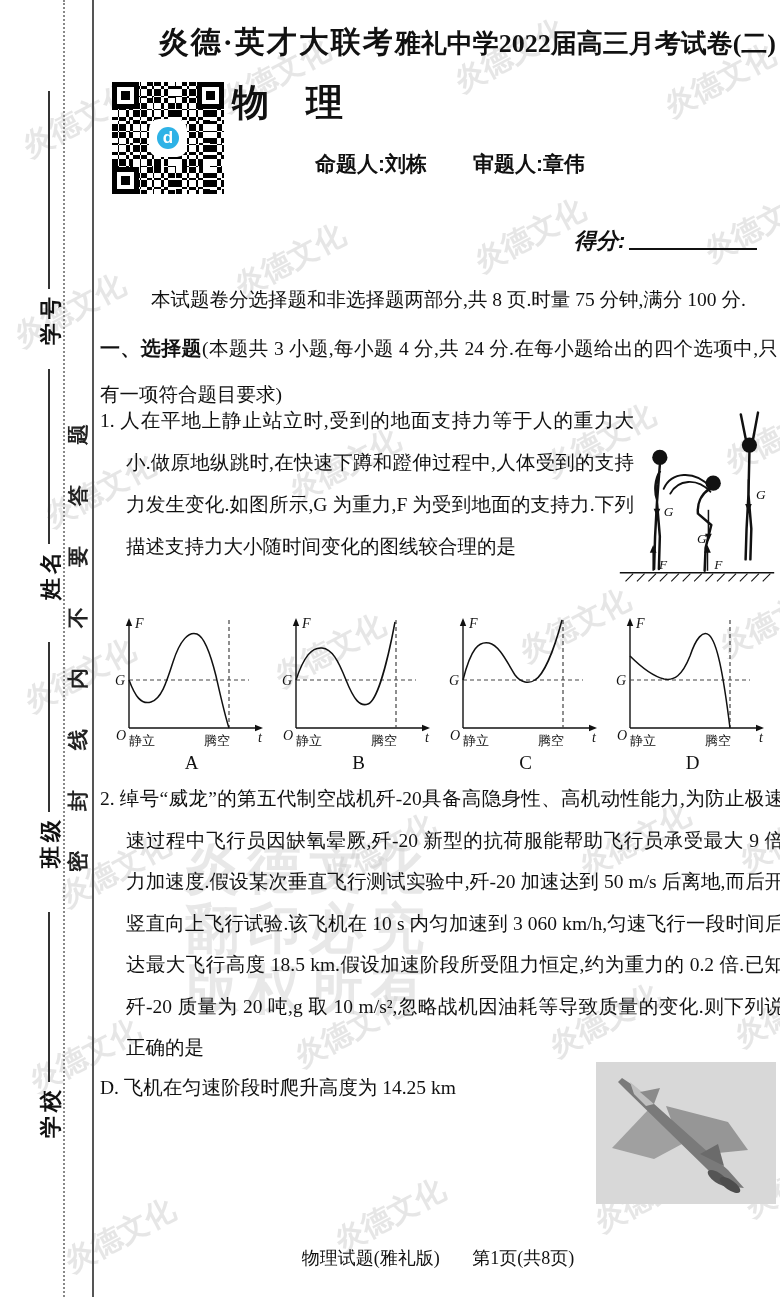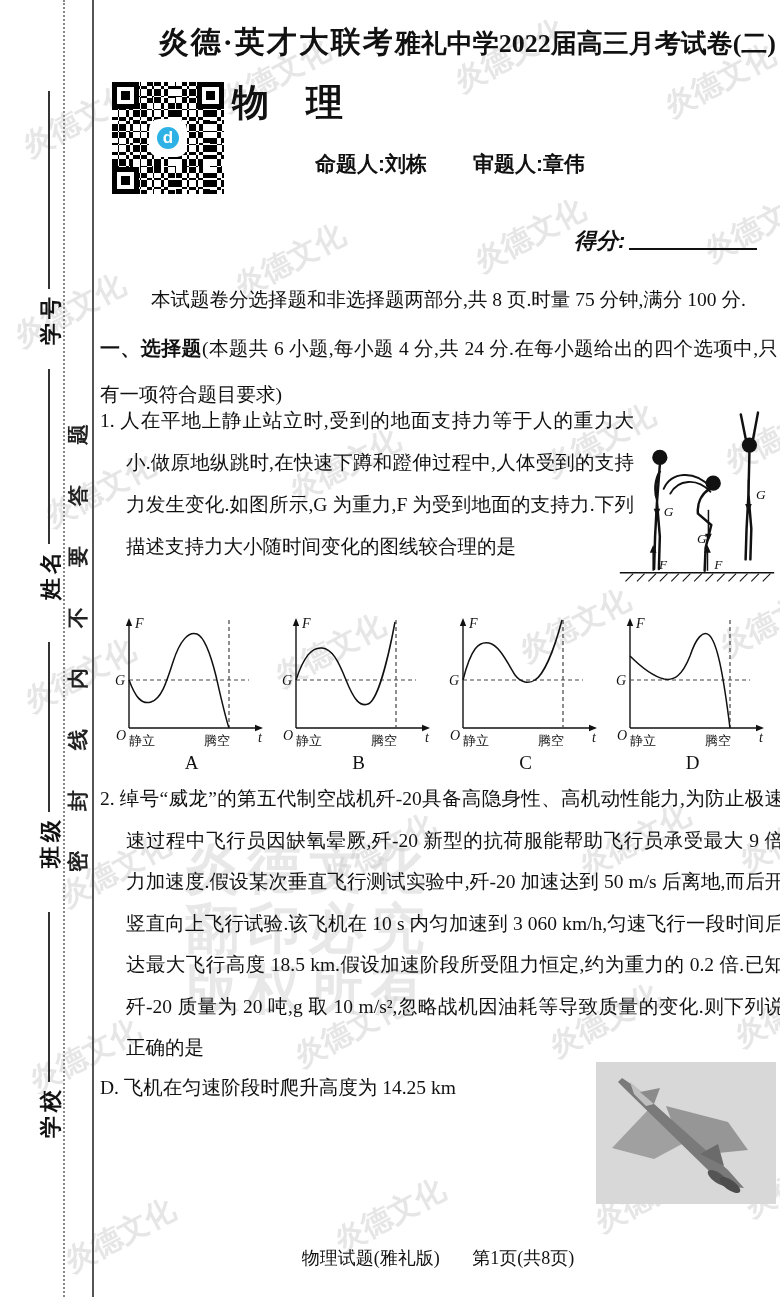--- a/index.html
+++ b/index.html
@@ -148,21 +148,21 @@
     <span>审题人:章伟</span>
   </div>
 
   <div class="score">
     <span>得分:</span><span class="fill"></span>
   </div>
 
   <div class="para intro">本试题卷分选择题和非选择题两部分,共 8 页.时量 75 分钟,满分 100 分.</div>
 
   <div class="para sec1">
-    <span class="sec-title">一、选择题</span><span>(本题共 6 小题,每小题 4 分,共 24 分.在每小题给出的四个选项中,只有一项符合题目要求)</span>
+    <span class="sec-title">一、选择题</span><span>(本题共 3 小题,每小题 4 分,共 24 分.在每小题给出的四个选项中,只有一项符合题目要求)</span>
   </div>
 
   <div class="para q1">
     <span class="figwrap">
       <svg viewBox="0 0 170 195" width="162" height="188">
 
         <line x1="4" y1="178" x2="166" y2="178" class="ax"></line>
         <path class="arrow" style="stroke-width:1.1" d="M10,187l8,-8 M22,187l8,-8 M34,187l8,-8 M46,187l8,-8 M58,187l8,-8 M70,187l8,-8 M82,187l8,-8 M94,187l8,-8 M106,187l8,-8 M118,187l8,-8 M130,187l8,-8 M142,187l8,-8 M154,187l8,-8"></path>
 
         <circle cx="46" cy="57" r="8" fill="#111"></circle>

